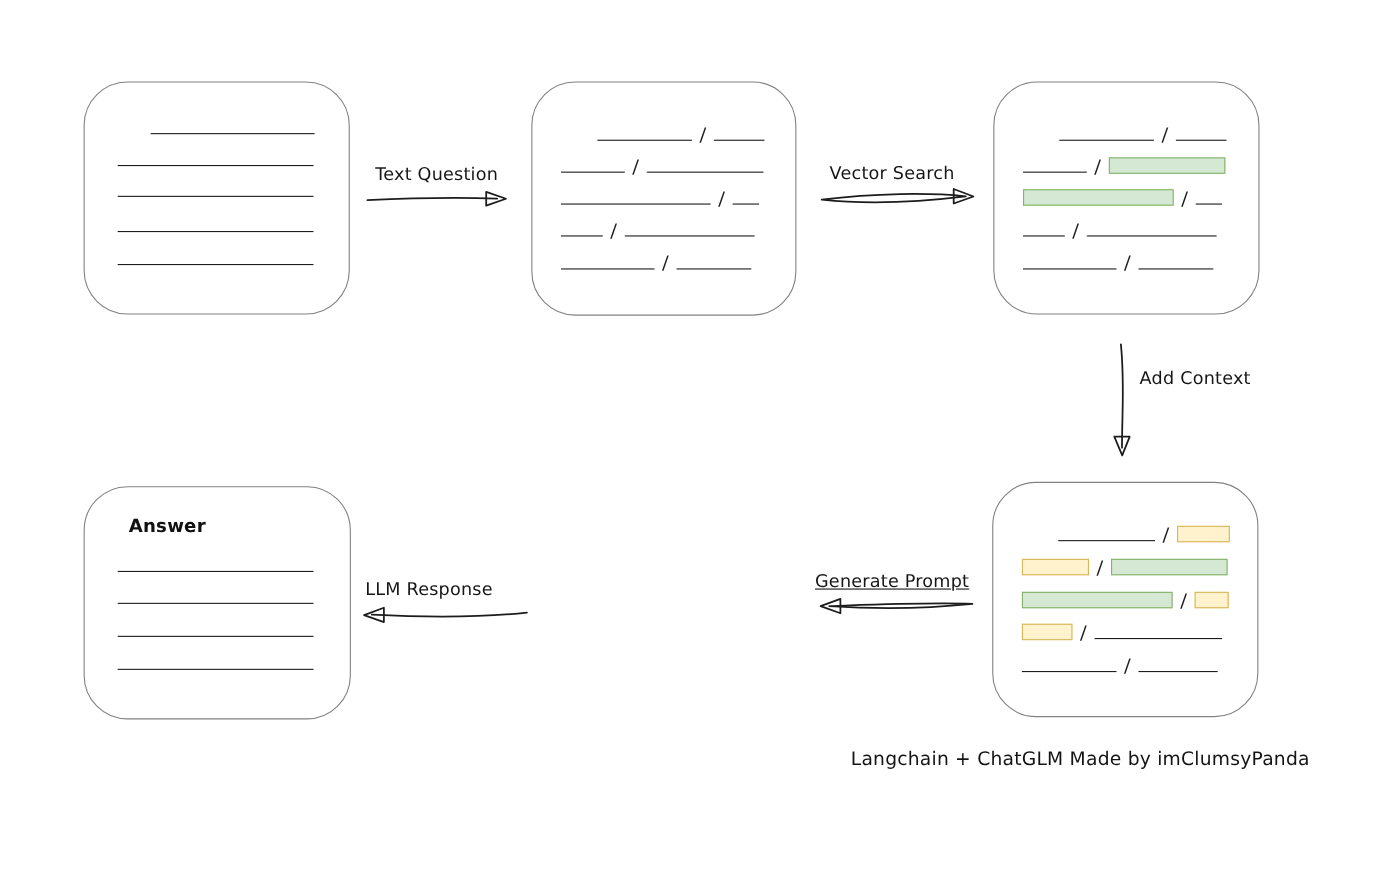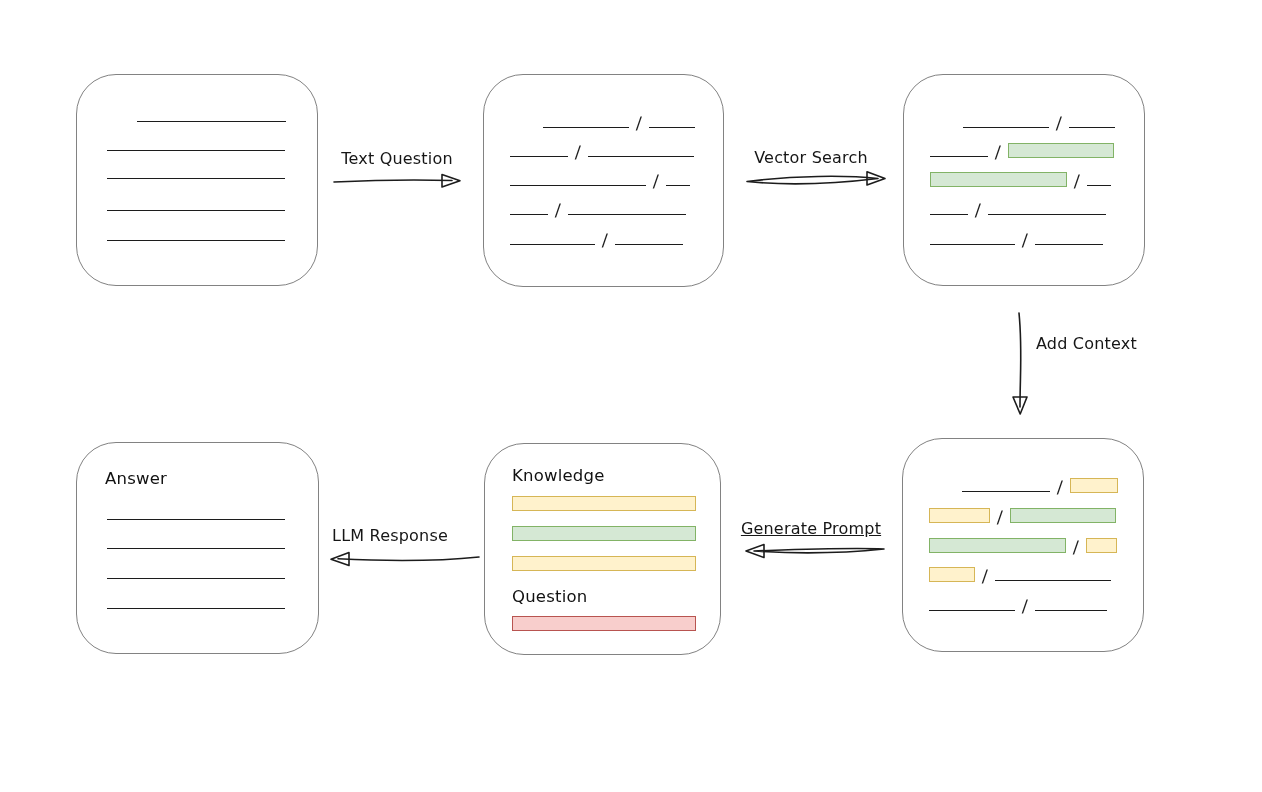--- a/index.html
+++ b/index.html
@@ -140,36 +140,29 @@
         <span class="slash">/</span>
         <div class="seg-line" style="width: 116px;"></div>
       </div>
       <div class="chunk-row" style="top: 156px;">
         <div class="seg-line" style="width: 86px;"></div>
         <span class="slash">/</span>
         <div class="seg-line" style="width: 72px;"></div>
       </div>
     </div>
 
-  <div class="box" style="left:484px;top:443px;width:235px;height:210px;">
-    <div class="box-label" style="left:27px;top:22px;">Knowledge</div>
-    <div class="box-label" style="left:27px;top:143px;">Question</div>
-  <div class="bar yellow" style="top: 52px; width: 182px;"></div>
-      <div class="bar green" style="top: 82px; width: 182px;"></div>
-      <div class="bar yellow" style="top: 112px; width: 182px;"></div>
-      <div class="bar red" style="top: 172px; width: 182px;"></div>
-    </div>
 
   <div class="box" style="left:76px;top:442px;width:241px;height:210px;">
-    <div class="box-label" style="left:28px;top:26px;">Answer</div>
+    <div class="box-label" style="left:40px;top:26px;font-weight:bold;">Answer</div>
   <div class="hline" style="left: 30px; top: 76px; width: 178px;"></div>
       <div class="hline" style="left: 30px; top: 105px; width: 178px;"></div>
       <div class="hline" style="left: 30px; top: 135px; width: 178px;"></div>
       <div class="hline" style="left: 30px; top: 165px; width: 178px;"></div>
     </div>
 
   <div class="arrow-label" style="left:397px;top:149px;">Text Question</div>
   <div class="arrow-label" style="left:811px;top:148px;">Vector Search</div>
   <div class="arrow-label no-center" style="left:1036px;top:334px;">Add Context</div>
   <div class="arrow-label" style="left:811px;top:519px;text-decoration:underline;">Generate Prompt</div>
   <div class="arrow-label" style="left:390px;top:526px;">LLM Response</div>
 
+  <div class="caption">Langchain + ChatGLM Made by imClumsyPanda</div>
 </div>
 
 </body></html>

